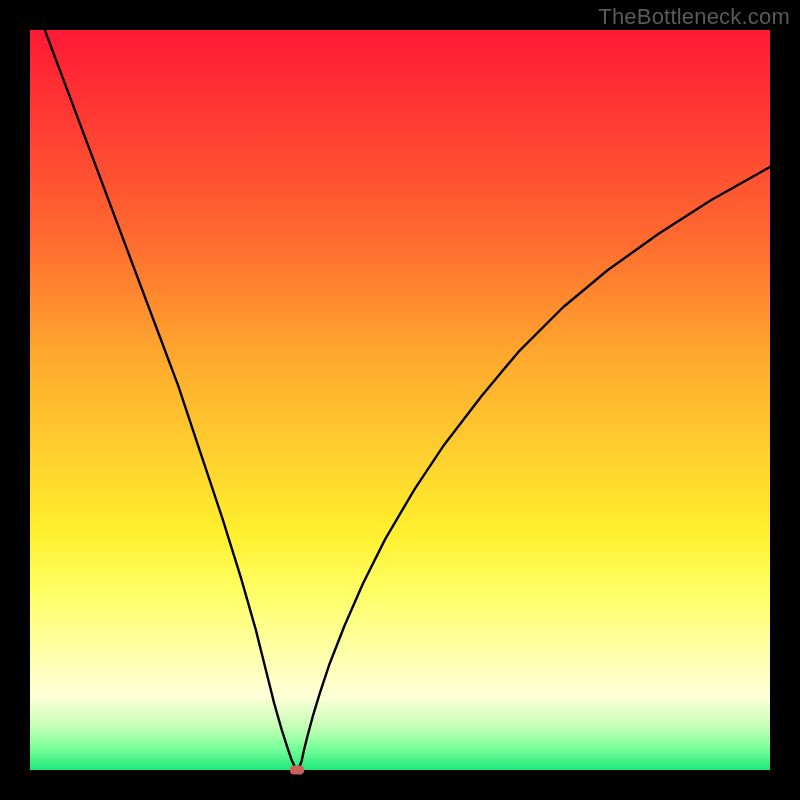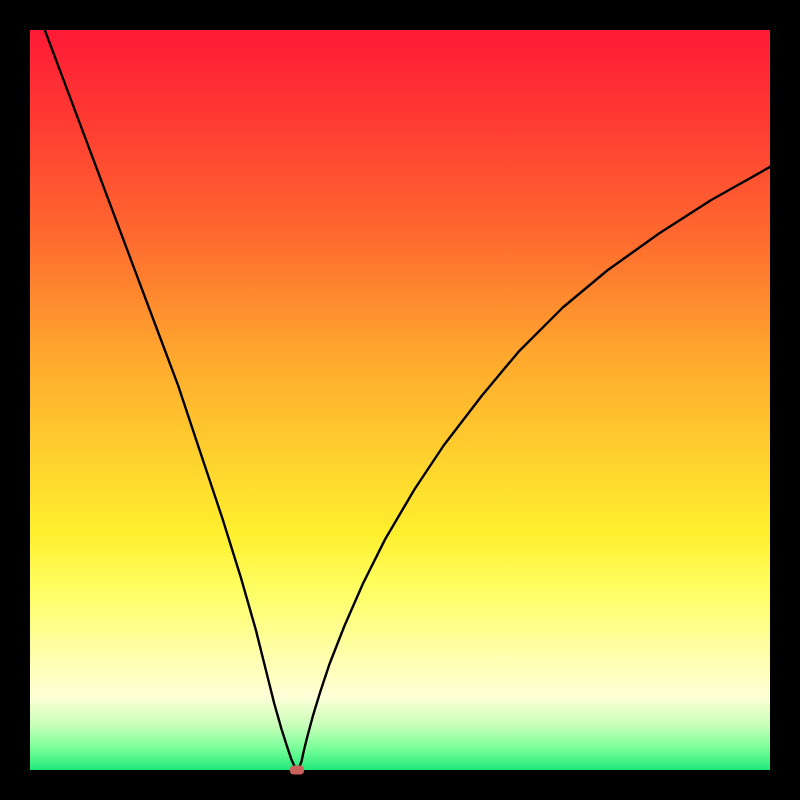--- a/index.html
+++ b/index.html
@@ -65,20 +65,21 @@
     border-radius: 4px;
     background: #c9625a;
     transform: translate(-50%, -50%);
   }
 </style>
 </head>
 <body>
 
 <div class="frame">
 
+  <div class="watermark">TheBottleneck.com</div>
 
   <div class="plot-area">
     <svg class="curve" viewBox="0 0 740 740" preserveAspectRatio="none">
       <path id="curve-path" fill="none" stroke="#000" stroke-width="2.4" stroke-linejoin="round" stroke-linecap="round" d="M14.80 0.00 L37.00 59.20 L59.20 118.40 L81.40 177.60 L103.60 236.80 L125.80 296.00 L148.00 355.20 L170.20 421.80 L192.40 488.40 L210.90 547.60 L225.70 599.40 L236.80 643.80 L244.20 673.40 L251.60 699.30 L257.52 717.80 L261.22 728.90 L264.18 735.56 L266.40 740.00 L267.88 740.00 L269.36 737.04 L271.58 731.12 L273.80 720.76 L277.50 705.96 L282.68 686.72 L290.08 662.30 L299.70 633.44 L314.50 595.70 L333.00 553.52 L355.20 509.12 L384.80 458.80 L414.40 414.40 L451.40 366.30 L488.40 321.90 L532.80 277.50 L577.20 240.50 L629.00 203.50 L680.80 170.20 L740.00 136.90"></path>
     </svg>
     <div class="marker" id="min-marker" style="left: 267.14px; top: 740px;"></div>
   </div>
 
 </div>
 

